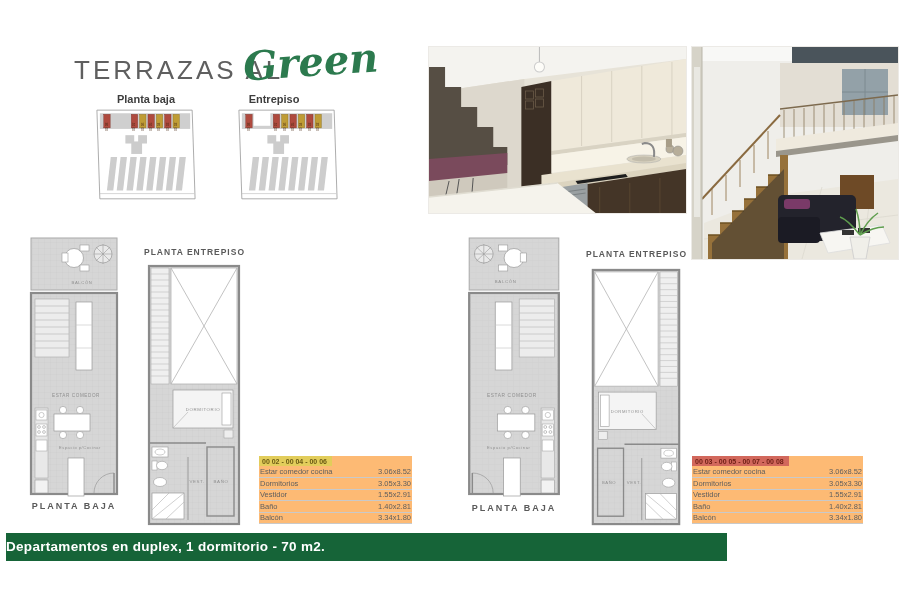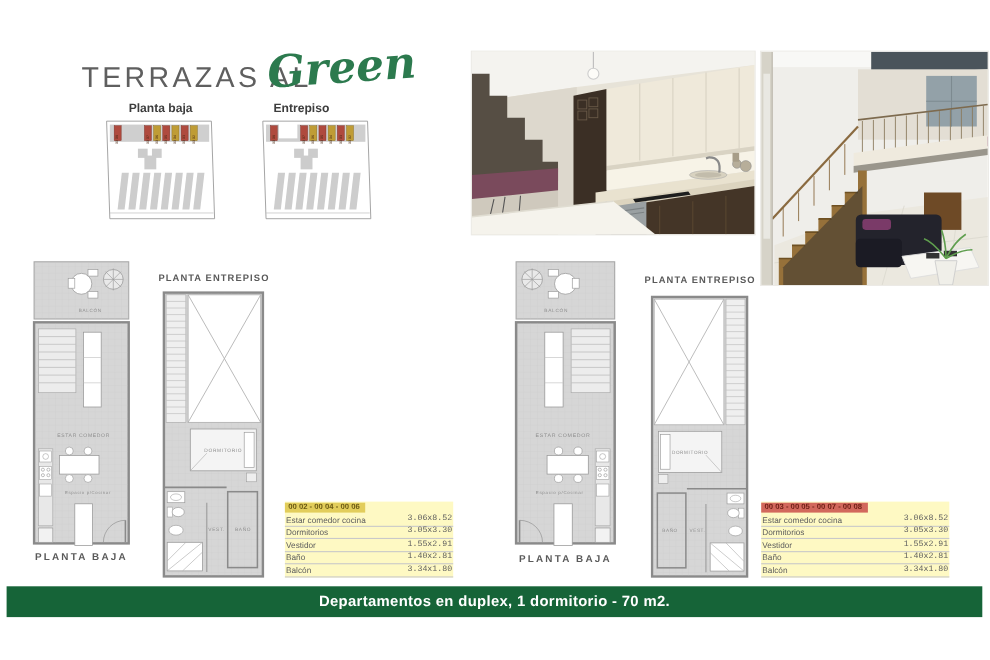--- a/index.html
+++ b/index.html
@@ -13,31 +13,31 @@
                 font-family:"DejaVu Serif",serif;transform:rotate(-4deg);}
 
   
   .mini-label{width:108px;text-align:center;font-size:11px;font-weight:bold;color:#3d3d3d;}
 
   
   .plan-caption{text-align:center;font-size:9px;font-weight:bold;color:#5a5a5a;letter-spacing:2px;}
   .entre-caption{font-size:8.5px;font-weight:bold;color:#5a5a5a;letter-spacing:1px;}
 
   
-  .spec-table{font-size:7.5px;color:#5e5e5e;background:#fef9c3;}
+  .spec-table{font-size:7.5px;color:#5e5e5e;background:#fdba74;}
   .spec-header{display:inline-block;font-size:7px;font-weight:bold;padding:1.5px 5px 1px 3px;margin-bottom:1px;}
   .spec-header.yellow{background:#e2cd5b;color:#6b5a14;}
   .spec-header.red{background:#d2685c;color:#6e1f15;}
   .spec-row{display:flex;justify-content:space-between;border-bottom:1px solid #c9c9c9;
             padding:0.5px 1px;line-height:9.5px;}
-  .spec-row .v{text-align:right;font-family:Liberation Mono, monospace;}
-
-  
-  .banner{left:6px;top:533px;width:887px;height:28px;background:#166438;color:#ffffff;
-          font-size:13.5px;font-weight:bold;text-align:center;line-height:28px;letter-spacing:0.3px;}
+  .spec-row .v{text-align:right;}
+
+  
+  .banner{left:6px;top:533px;width:721px;height:28px;background:#166438;color:#ffffff;
+          font-size:13.5px;font-weight:bold;line-height:28px;letter-spacing:0.3px;}
 
   svg text{font-family:"Liberation Sans",sans-serif;}
   .plantext{fill:#8f8f8f;letter-spacing:0.6px;}
   .photo{border:1px solid #eceae6;}
 </style>
 </head>
 <body>
 
 <svg width="0" height="0" style="position:absolute" aria-hidden="true">
   <defs>

